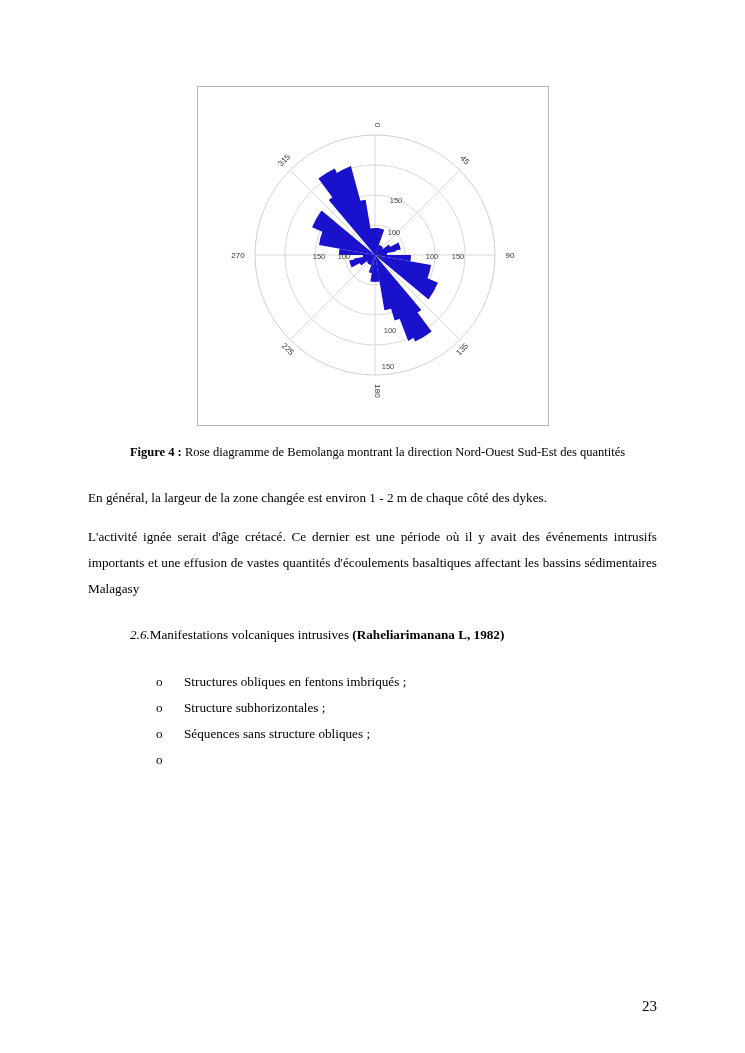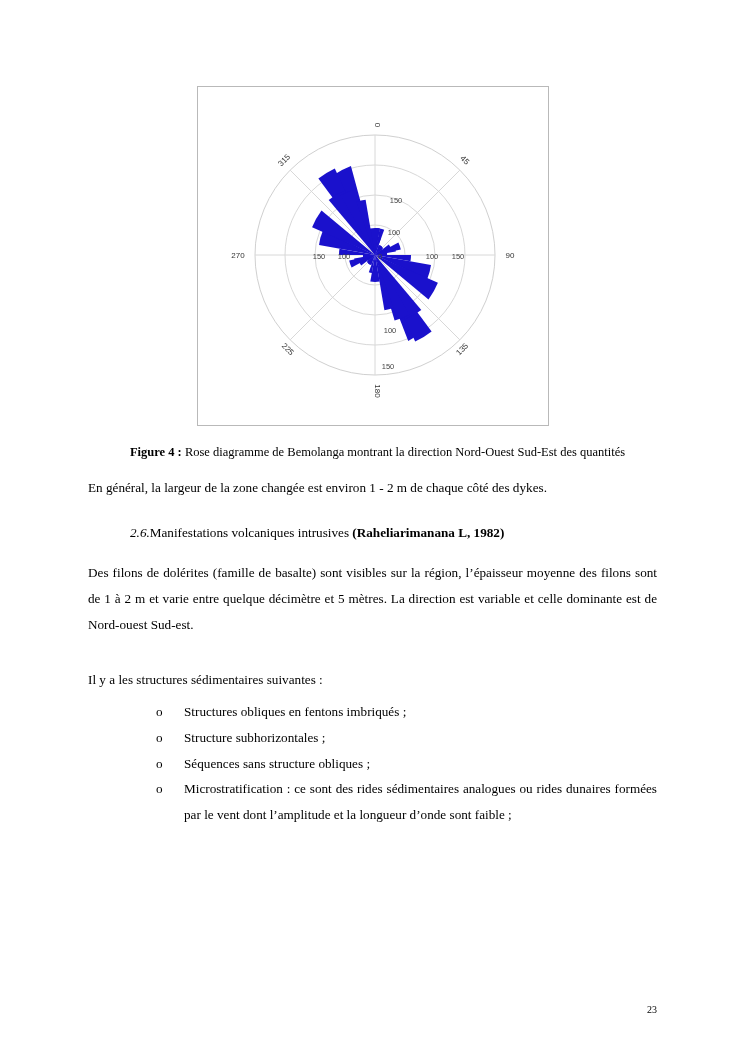--- a/index.html
+++ b/index.html
@@ -52,21 +52,21 @@
   }
 
   
   p.body {
     font-size: 13.2px;
     line-height: 1.95;
     text-align: justify;
     margin: 14px 0 0 0;
   }
   p.first {
-    margin-top: 12px;
+    margin-top: 22px;
   }
   .heading {
     font-size: 13.2px;
     line-height: 1.95;
     margin: 20px 0 0 0;
     text-indent: 42px;
   }
   .heading .num {
     font-weight: normal;
     font-style: italic;
@@ -96,21 +96,21 @@
   ul.bullets li .marker {
     position: absolute;
     left: 0;
     top: 0;
   }
 
   .page-number {
     position: absolute;
     right: 88px;
     bottom: 38px;
-    font-size: 10px;
+    font-size: 15px;
   }
 
   .rose-label {
     font-family: "Liberation Sans", sans-serif;
     font-size: 8px;
     fill: #333333;
   }
   .rose-label-small {
     font-family: "Liberation Sans", sans-serif;
     font-size: 7.5px;
@@ -244,45 +244,43 @@
       </svg>
     </div>
   </div>
 
   <div class="figure-caption">
     <span class="lbl">Figure 4 :</span><span> Rose diagramme de Bemolanga montrant la direction Nord-Ouest Sud-Est des quantités</span>
   </div>
 
   <p class="body first">En général, la largeur de la zone changée est environ 1 - 2 m de chaque côté des dykes.</p>
 
+  <p class="body">L'activité ignée serait d'âge crétacé. Ce dernier est une période où il y avait des événements intrusifs importants et une effusion de vastes quantités d'écoulements basaltiques affectant les bassins sédimentaires Malagasy</p>
 
   <p class="heading">
     <span class="num">2.6.</span><span class="ttl">Manifestations volcaniques intrusives</span><span class="src"> (Raheliarimanana L, 1982)</span>
   </p>
 
-  <p class="body">Des filons de dolérites (famille de basalte) sont visibles sur la région, l’épaisseur moyenne des filons sont de 1 à 2 m et varie entre quelque décimètre et 5 mètres. La direction est variable et celle dominante est de Nord-ouest Sud-est.</p>
 
   <div class="gap"></div>
 
 
-  <p class="body">Il y a les structures sédimentaires suivantes :</p>
 
   <ul class="bullets">
     <li>
       <span class="marker">o</span>
       <span>Structures obliques en fentons imbriqués ;</span>
     </li>
     <li>
       <span class="marker">o</span>
       <span>Structure subhorizontales ;</span>
     </li>
     <li>
       <span class="marker">o</span>
       <span>Séquences sans structure obliques ;</span>
     </li>
     <li>
       <span class="marker">o</span>
-      <span>Microstratification : ce sont des rides sédimentaires analogues ou rides dunaires formées par le vent dont l’amplitude et la longueur d’onde sont faible ;</span>
     </li>
   </ul>
 
   <div class="page-number">23</div>
 </div>
 
 </body></html>

